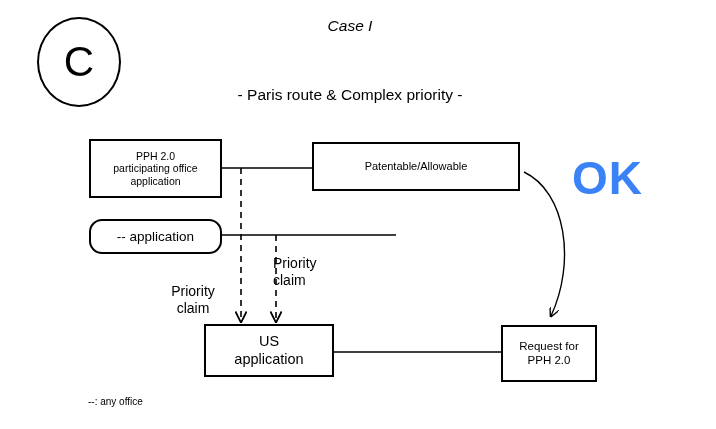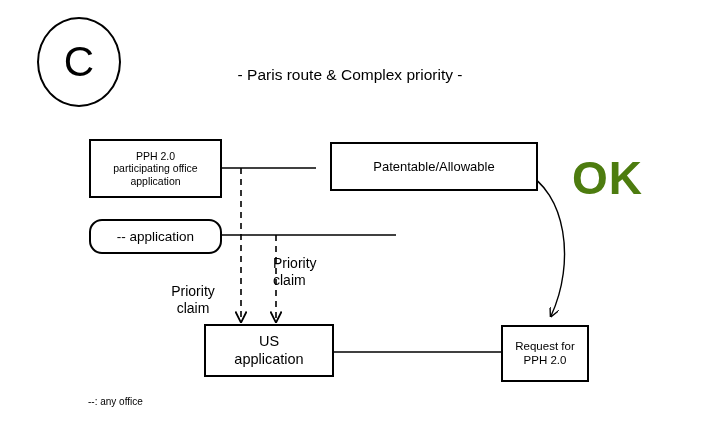--- a/index.html
+++ b/index.html
@@ -83,29 +83,29 @@
   #node-pph-office {
     left: 89px; top: 139px; width: 133px; height: 59px;
     font-size: 10.5px;
   }
   #node-any-application {
     left: 89px; top: 219px; width: 133px; height: 35px;
     font-size: 13.5px;
     border-radius: 13px;
   }
   #node-patentable {
-    left: 330px; top: 142px; width: 208px; height: 49px;
-    font-size: 13px;
+    left: 312px; top: 142px; width: 208px; height: 49px;
+    font-size: 11px;
   }
   #node-us-application {
     left: 204px; top: 324px; width: 130px; height: 53px;
     font-size: 14.5px;
   }
   #node-request-pph {
-    left: 501px; top: 325px; width: 88px; height: 57px;
+    left: 501px; top: 325px; width: 96px; height: 57px;
     font-size: 11.5px;
   }
 
   
   .flow-label {
     position: absolute;
     font-size: 14px;
     line-height: 1.2;
     text-align: center;
     white-space: pre-line;
@@ -113,21 +113,21 @@
   #label-priority-claim-left { left: 157px; top: 283px; width: 72px; }
   #label-priority-claim-right { left: 273px; top: 255px; width: 70px; text-align: left; }
 
   #label-ok {
     position: absolute;
     left: 572px;
     top: 155px;
     font-size: 46px;
     font-weight: bold;
     letter-spacing: 1px;
-    color: #4d7c0f;
+    color: #3b82f6;
     line-height: 1;
   }
 
   #legend-any-office {
     position: absolute;
     left: 88px;
     top: 396px;
     font-size: 10px;
   }
 </style>
@@ -157,20 +157,21 @@
     <path d="M 524 172 C 566 192, 576 262, 551 316" fill="none" stroke="#000" stroke-width="1.4" marker-end="url(#arrow-solid)"></path>
 
     <line x1="334" y1="352" x2="501" y2="352" stroke="#000" stroke-width="1.3"></line>
   </svg>
 
   <div class="case-marker">
     <span class="case-marker-letter">C</span>
   </div>
 
   <div class="title-block">
+    <div class="title-main">Case I</div>
     <div class="title-sub">- Paris route &amp; Complex priority -</div>
   </div>
 
   <div class="node" id="node-pph-office">
     <span class="node-text">PPH 2.0
 participating office
 application</span>
   </div>
 
   <div class="node" id="node-any-application">

